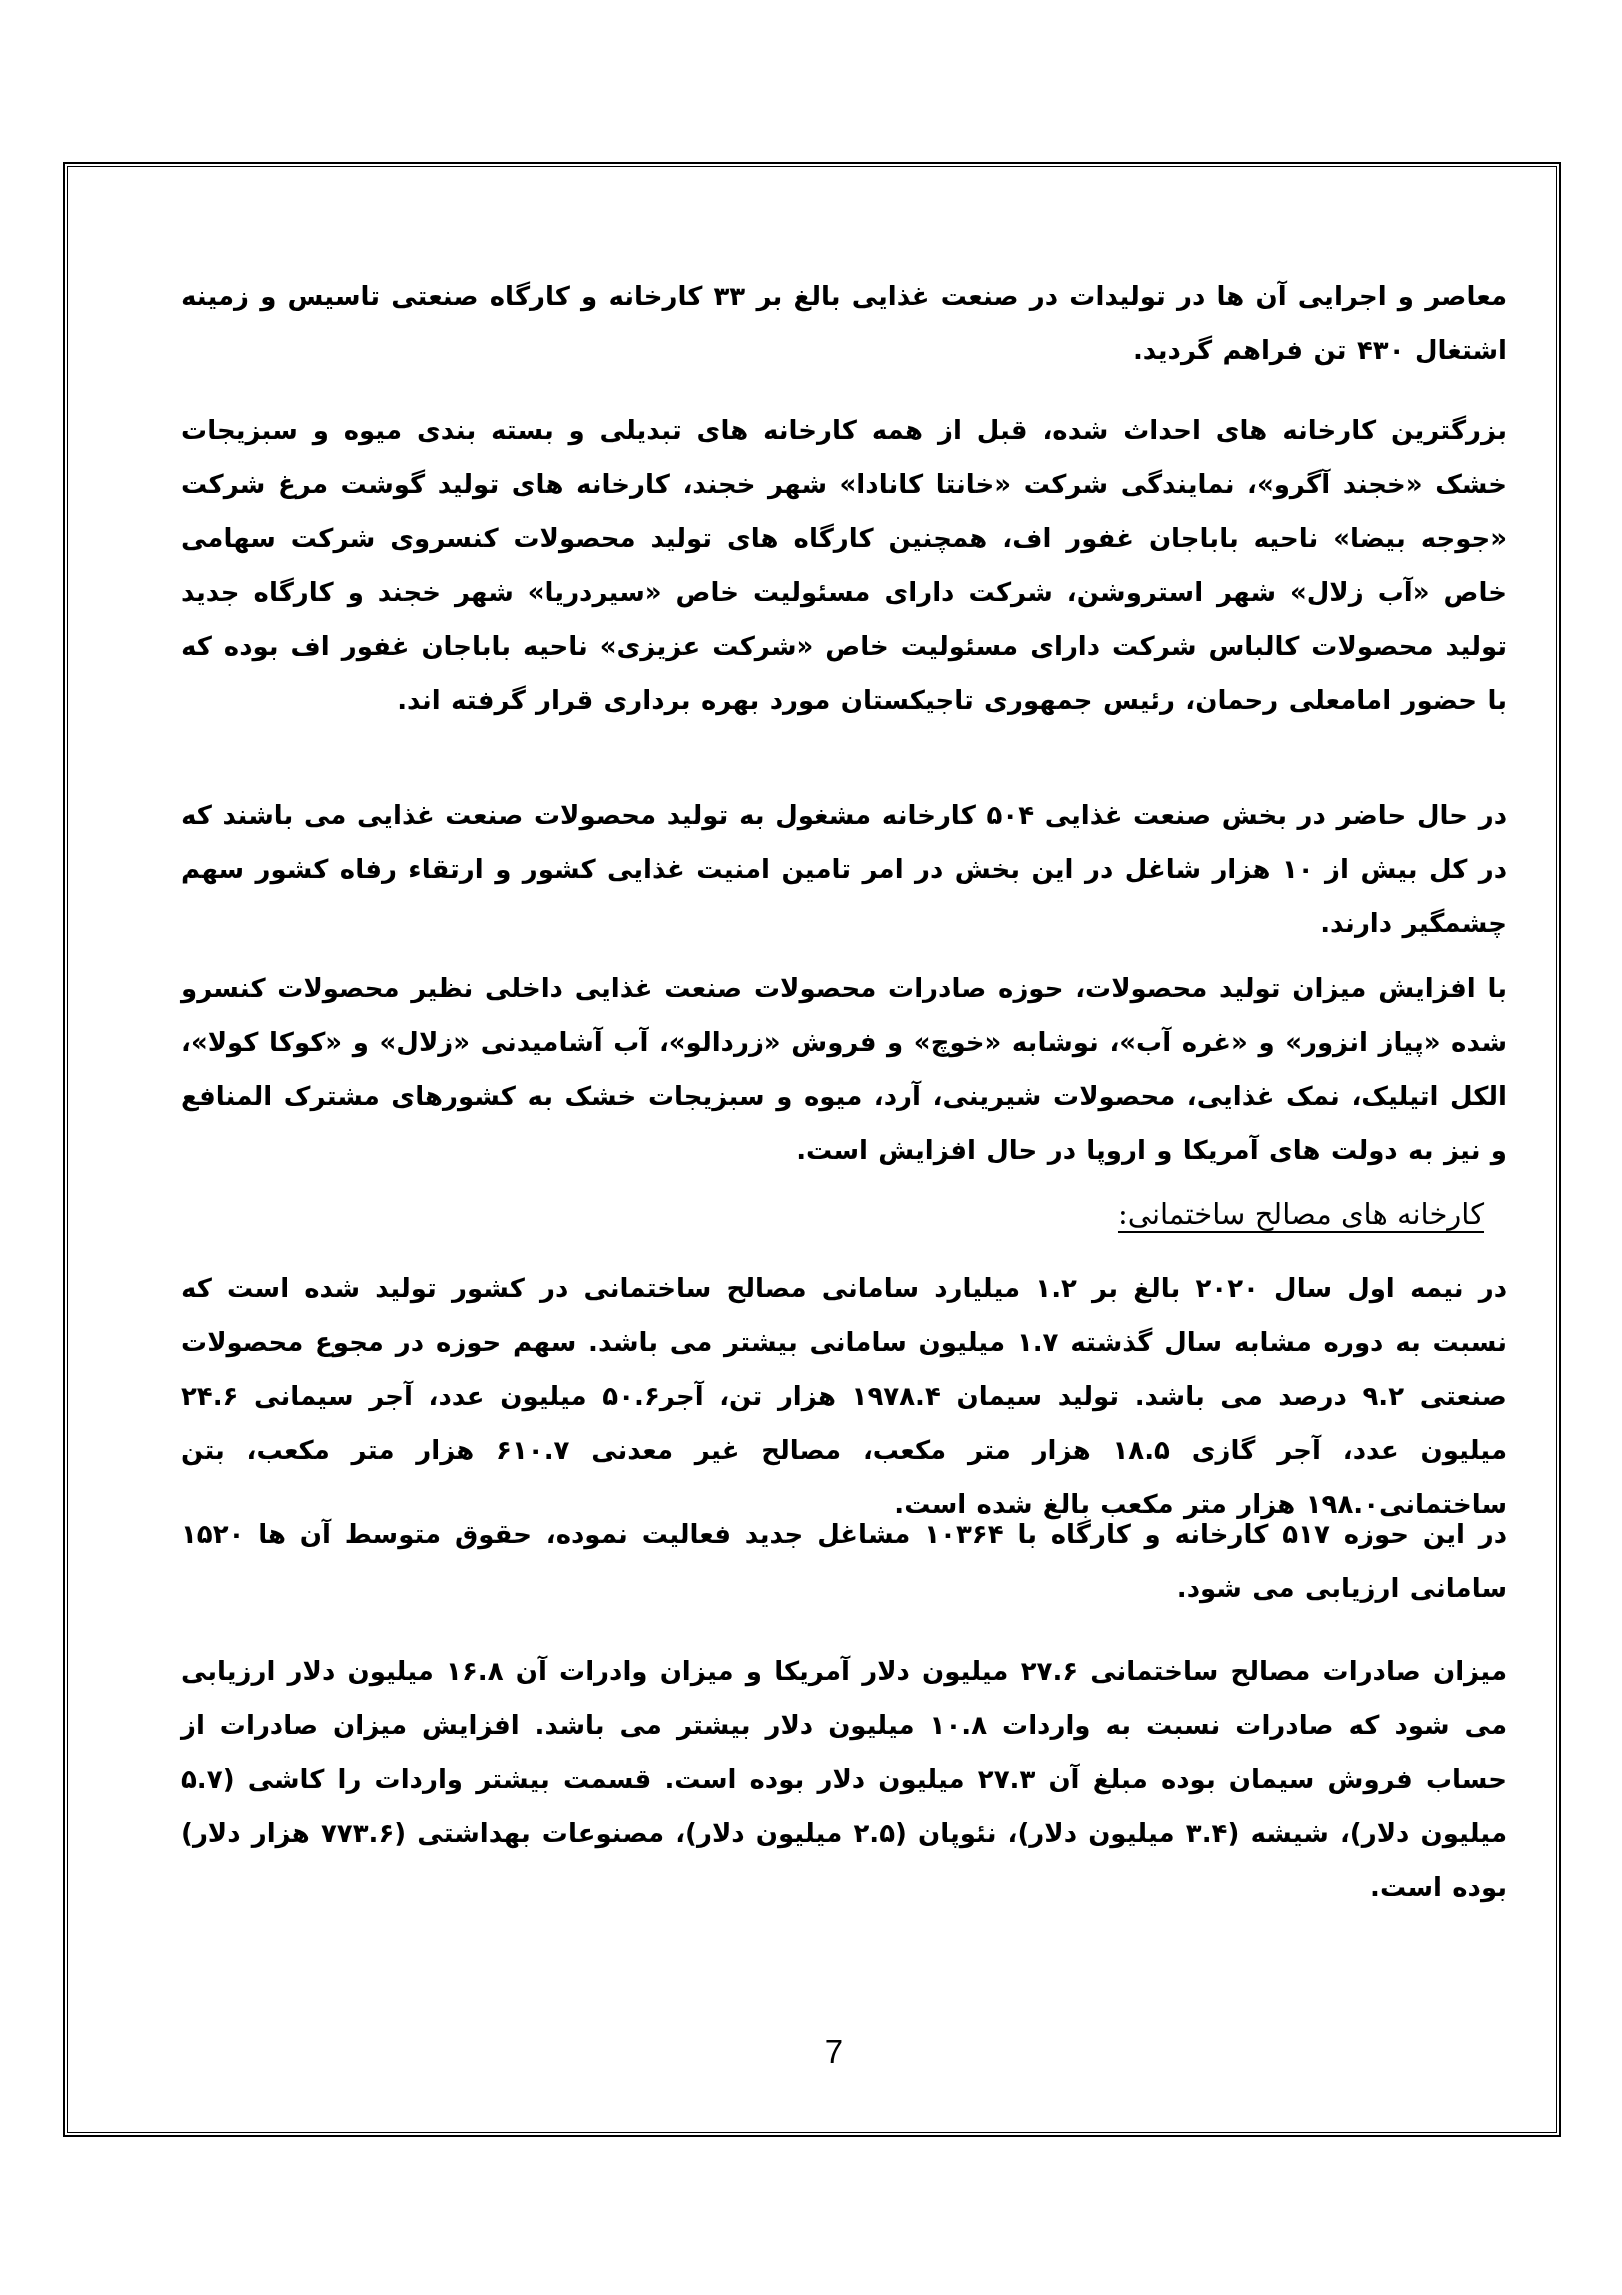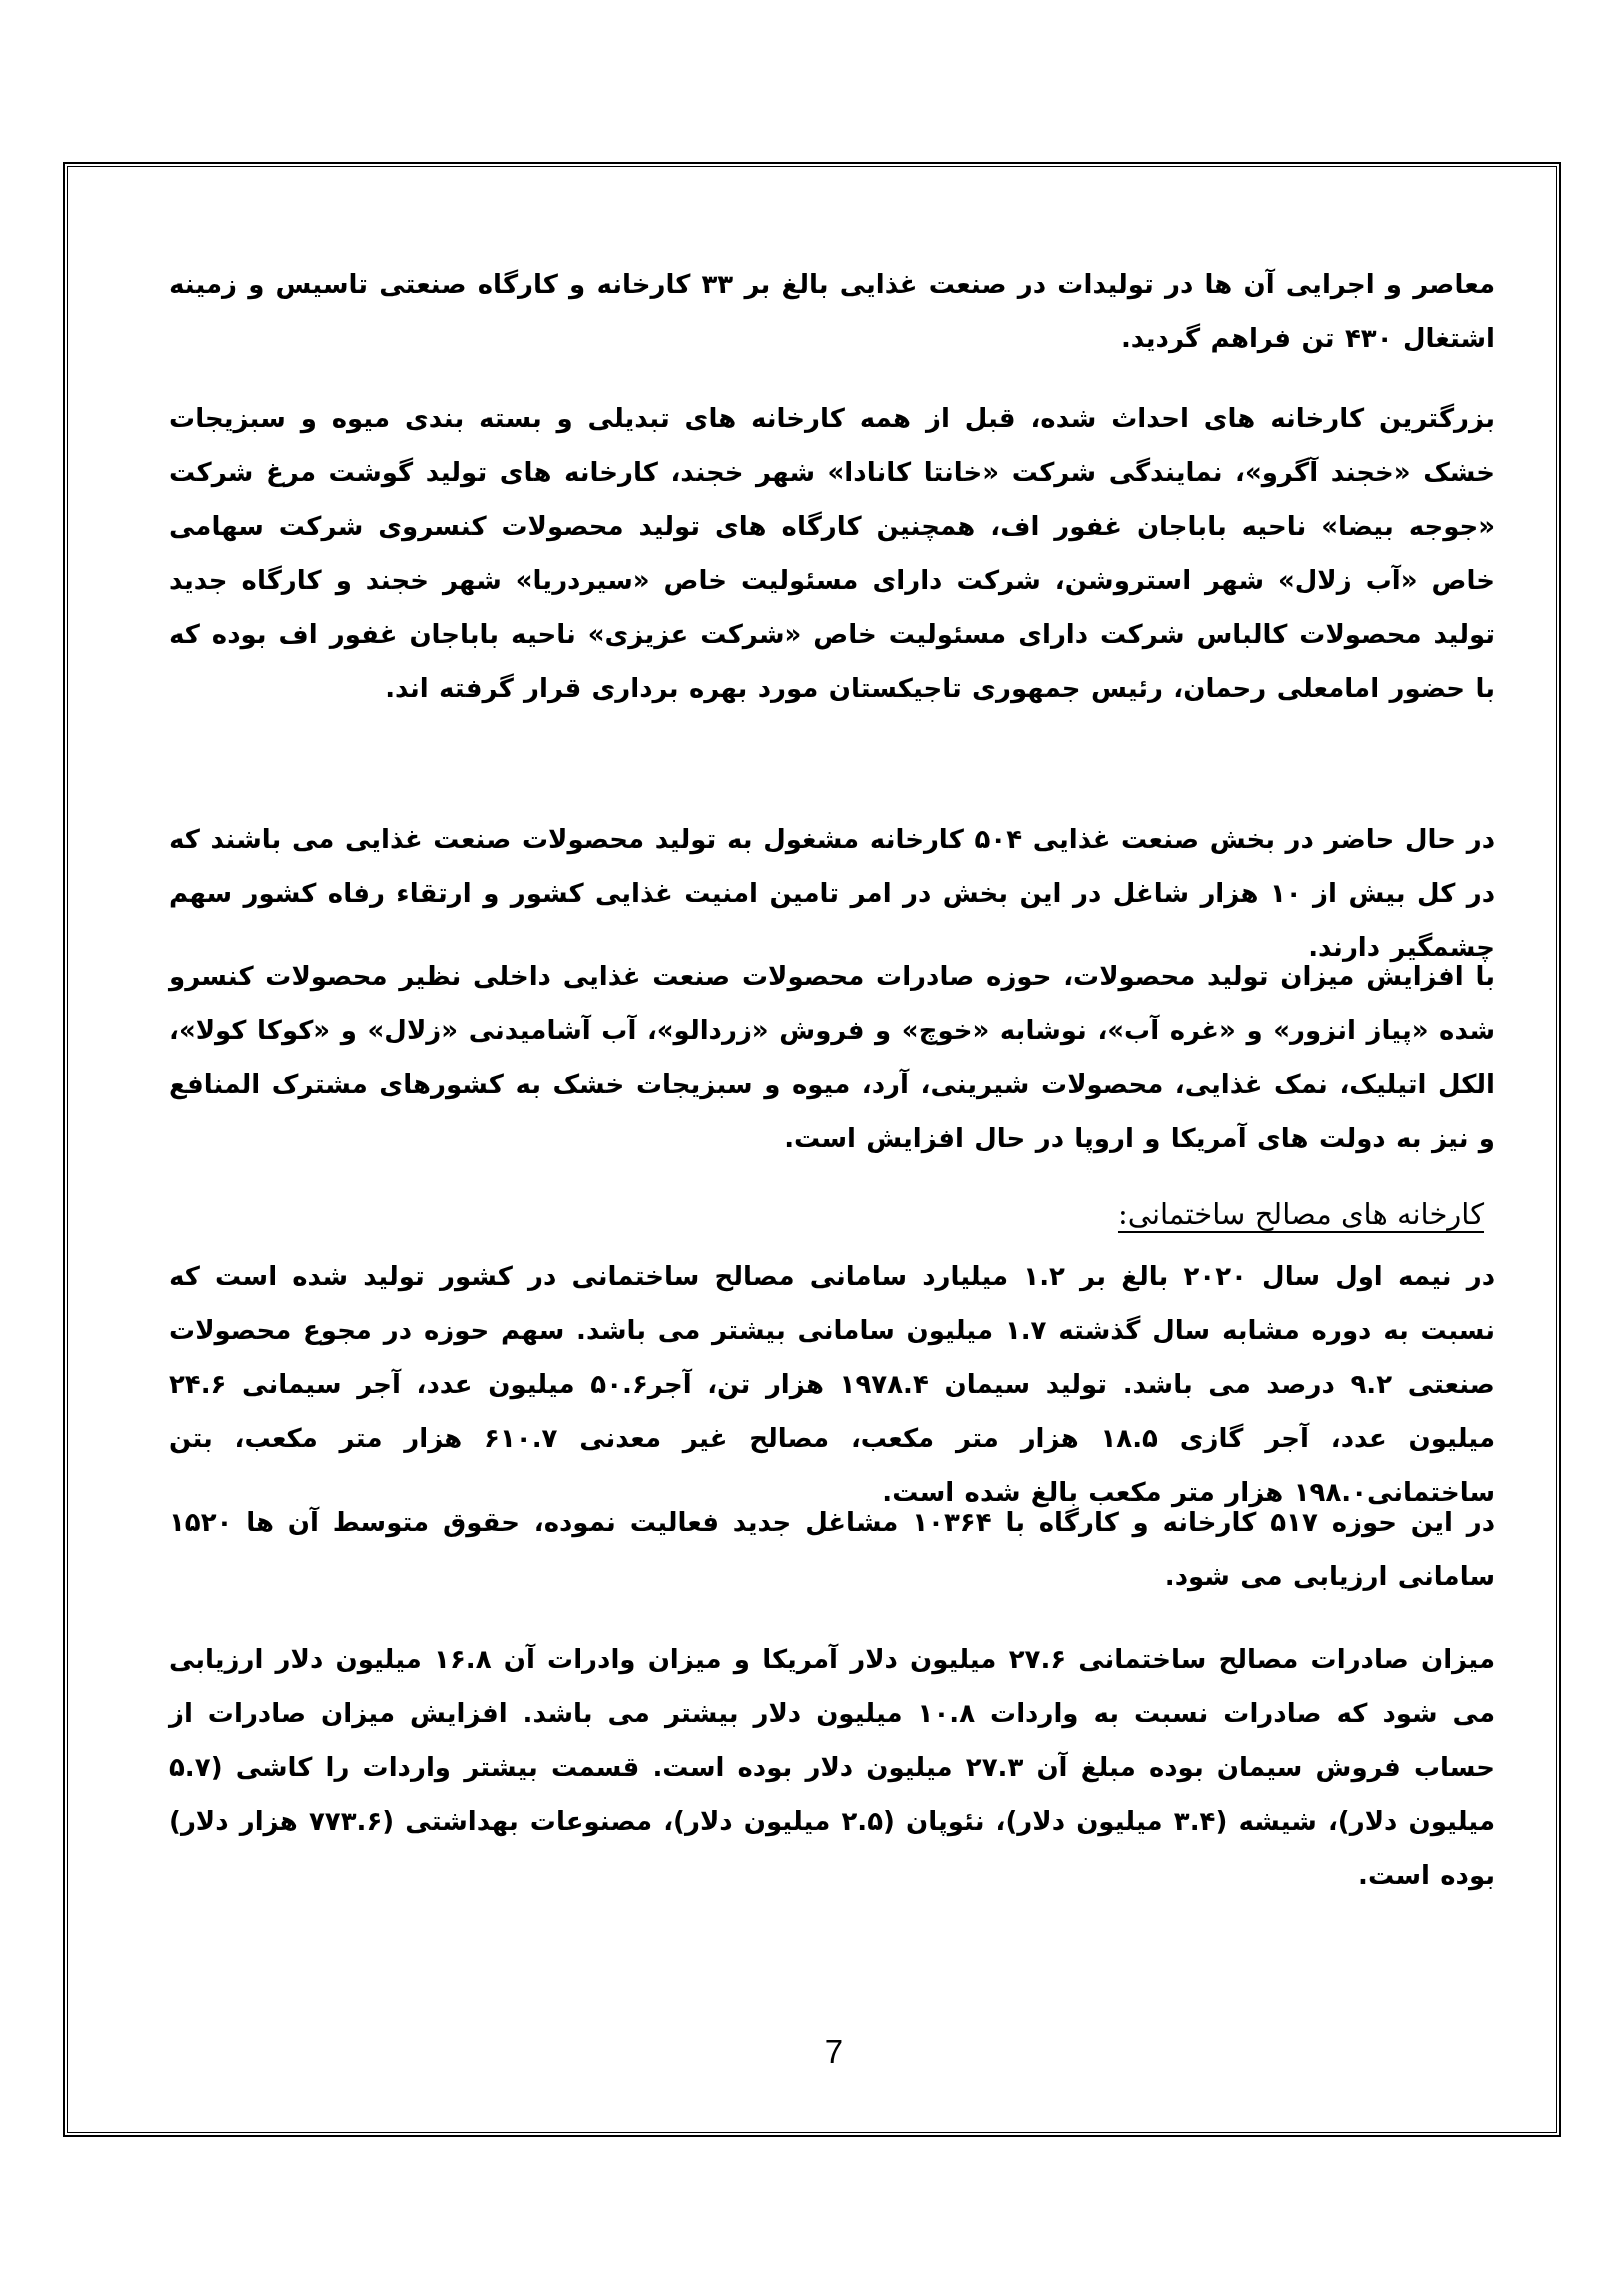--- a/index.html
+++ b/index.html
@@ -37,21 +37,21 @@
     position: absolute;
     left: 169px;
     width: 1326px;
     direction: rtl;
     text-align: justify;
     text-align-last: right;
     font-family: "DejaVu Sans", sans-serif;
     font-weight: bold;
     font-size: 26px;
     line-height: 54px;
-    margin: 0;
+    margin: 12px;
     letter-spacing: 0;
     word-spacing: 1.3px;
   }
   .heading {
     position: absolute;
     right: 128px;
     direction: rtl;
     font-family: "DejaVu Serif", serif;
     font-weight: normal;
     font-size: 29px;
@@ -75,21 +75,21 @@
 <body>
 
 <div class="page-border-outer"></div>
 <div class="page-border-inner"></div>
 
 <main>
   <p class="para" style="top:257px;">معاصر و اجرایی آن ها در تولیدات در صنعت غذایی بالغ بر ۳۳ کارخانه و کارگاه صنعتی تاسیس و زمینه اشتغال ۴۳۰ تن فراهم گردید.</p>
 
   <p class="para" style="top:391px;">بزرگترین کارخانه های احداث شده، قبل از همه کارخانه های تبدیلی و بسته بندی میوه و سبزیجات خشک «خجند آگرو»، نمایندگی شرکت «خانتا کانادا» شهر خجند، کارخانه های تولید گوشت مرغ شرکت «جوجه بیضا» ناحیه باباجان غفور اف، همچنین کارگاه های تولید محصولات کنسروی شرکت سهامی خاص «آب زلال» شهر استروشن، شرکت دارای مسئولیت خاص «سیردریا» شهر خجند و کارگاه جدید تولید محصولات کالباس شرکت دارای مسئولیت خاص «شرکت عزیزی» ناحیه باباجان غفور اف بوده که با حضور امامعلی رحمان، رئیس جمهوری تاجیکستان مورد بهره برداری قرار گرفته اند.</p>
 
-  <p class="para" style="top:812px;">در حال حاضر در بخش صنعت غذایی ۵۰۴ کارخانه مشغول به تولید محصولات صنعت غذایی می باشند که در کل بیش از ۱۰ هزار شاغل در این بخش در امر تامین امنیت غذایی کشور و ارتقاء رفاه کشور سهم چشمگیر دارند.</p>
+  <p class="para" style="top:776px;">در حال حاضر در بخش صنعت غذایی ۵۰۴ کارخانه مشغول به تولید محصولات صنعت غذایی می باشند که در کل بیش از ۱۰ هزار شاغل در این بخش در امر تامین امنیت غذایی کشور و ارتقاء رفاه کشور سهم چشمگیر دارند.</p>
 
   <p class="para" style="top:949px;">با افزایش میزان تولید محصولات، حوزه صادرات محصولات صنعت غذایی داخلی نظیر محصولات کنسرو شده «پیاز انزور» و «غره آب»، نوشابه «خوچ» و فروش «زردالو»، آب آشامیدنی «زلال» و «کوکا کولا»، الکل اتیلیک، نمک غذایی، محصولات شیرینی، آرد، میوه و سبزیجات خشک به کشورهای مشترک المنافع و نیز به دولت های آمریکا و اروپا در حال افزایش است.</p>
 
   <h2 class="heading" style="top:1180px;">کارخانه های مصالح ساختمانی:</h2>
 
   <p class="para" style="top:1249px;">در نیمه اول سال ۲۰۲۰ بالغ بر ۱.۲ میلیارد سامانی مصالح ساختمانی در کشور تولید شده است که نسبت به دوره مشابه سال گذشته ۱.۷ میلیون سامانی بیشتر می باشد. سهم حوزه در مجوع محصولات صنعتی ۹.۲ درصد می باشد. تولید سیمان ۱۹۷۸.۴ هزار تن، آجر۵۰.۶ میلیون عدد، آجر سیمانی ۲۴.۶ میلیون عدد، آجر گازی ۱۸.۵ هزار متر مکعب، مصالح غیر معدنی ۶۱۰.۷ هزار متر مکعب، بتن ساختمانی۱۹۸.۰ هزار متر مکعب بالغ شده است.</p>
 
   <p class="para" style="top:1495px;">در این حوزه ۵۱۷ کارخانه و کارگاه با ۱۰۳۶۴ مشاغل جدید فعالیت نموده، حقوق متوسط آن ها ۱۵۲۰ سامانی ارزیابی می شود.</p>
 
   <p class="para" style="top:1632px;">میزان صادرات مصالح ساختمانی ۲۷.۶ میلیون دلار آمریکا و میزان وادرات آن ۱۶.۸ میلیون دلار ارزیابی می شود که صادرات نسبت به واردات ۱۰.۸ میلیون دلار بیشتر می باشد. افزایش میزان صادرات از حساب فروش سیمان بوده مبلغ آن ۲۷.۳ میلیون دلار بوده است. قسمت بیشتر واردات را کاشی (۵.۷ میلیون دلار)، شیشه (۳.۴ میلیون دلار)، نئوپان (۲.۵ میلیون دلار)، مصنوعات بهداشتی (۷۷۳.۶ هزار دلار) بوده است.</p>

